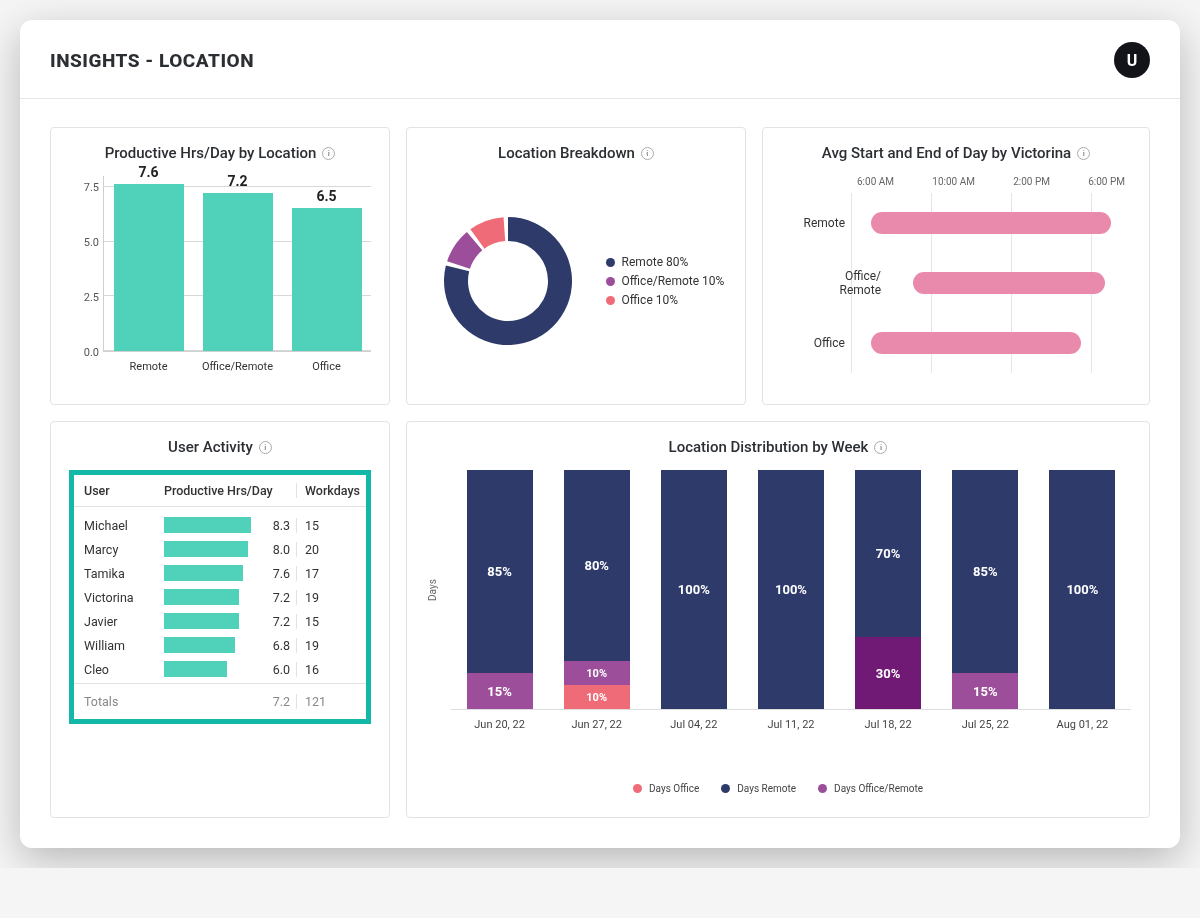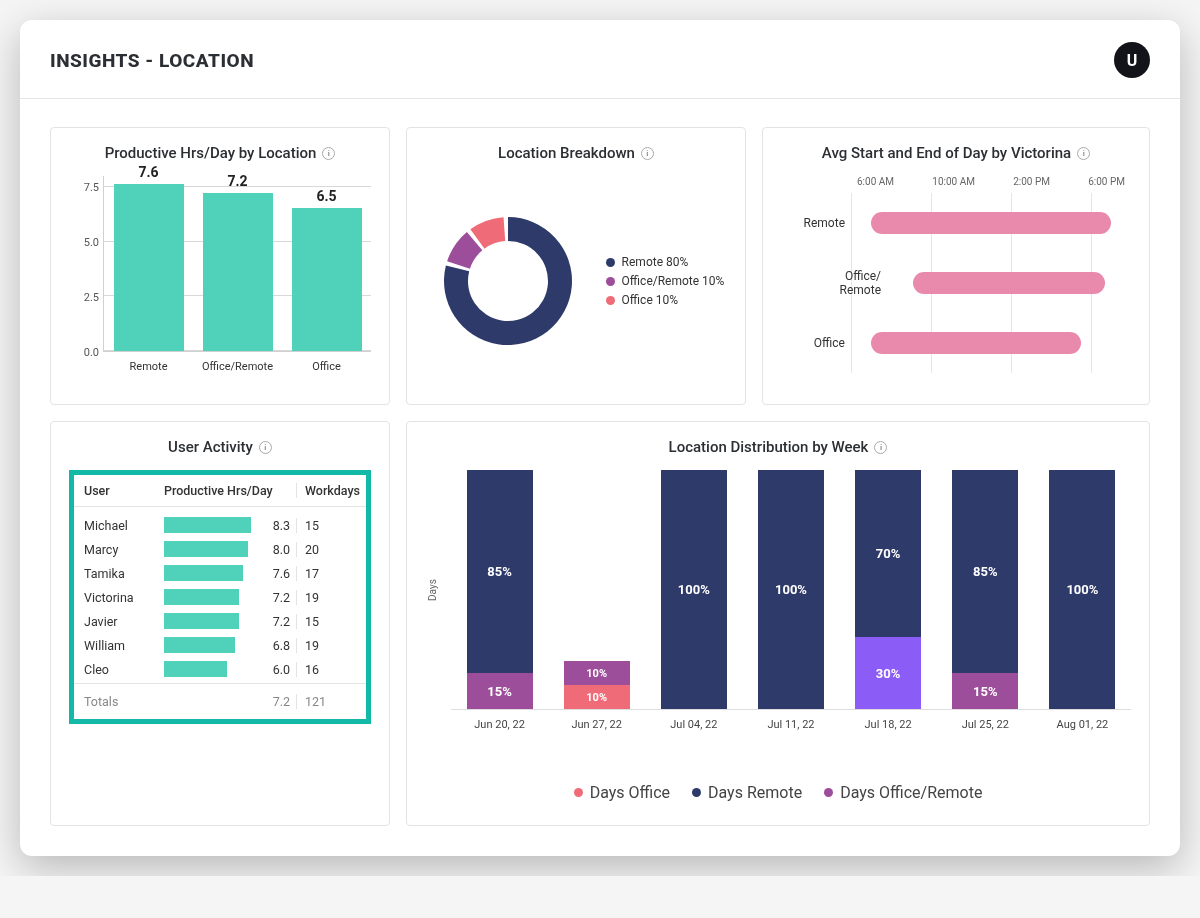--- a/index.html
+++ b/index.html
@@ -57,21 +57,21 @@
   .mbar{ height:16px; background:#4fd1ba;}
   .tfoot{ display:flex; padding:10px 10px; border-top:1px solid #e3e3e3; color:#888;}
 
   
   .stacked{ position:relative; height:280px; padding-left:26px; padding-bottom:40px;}
   .yL{ position:absolute; left:2px; top:0; bottom:40px; writing-mode:vertical-rl; transform:rotate(180deg); font-size:10px; color:#666; text-align:center;}
   .sarea{ display:flex; justify-content:space-around; align-items:flex-end; height:100%; border-bottom:1px solid #ddd;}
   .scol{ width:66px; height:100%; display:flex;flex-direction:column;justify-content:flex-end; position:relative;}
   .sseg{ width:100%; display:flex;align-items:center;justify-content:center;color:#fff;font-weight:700;font-size:13px;}
   .slabel{ position:absolute; bottom:-22px; width:100%; text-align:center; font-size:11px; color:#444;}
-  .slegend{ display:flex;justify-content:center;gap:22px;margin-top:28px;font-size:16px;color:#444;}
+  .slegend{ display:flex;justify-content:center;gap:22px;margin-top:28px;font-size:10px;color:#444;}
 </style>
 </head>
 <body>
 
 <div class="window">
 
   <div class="header">
     <h1>INSIGHTS - LOCATION</h1>
     <div class="avatar">
       <span>U</span>
@@ -262,35 +262,36 @@
       </div>
       <div class="stacked" id="stacked">
           <div class="yL">Days</div>
           <div class="sarea">
             <div class="scol">
               <div class="sseg" style="height: 85%; background: rgb(46, 58, 106);">85%</div>
               <div class="sseg" style="height: 15%; background: rgb(156, 78, 154);">15%</div>
               <div class="slabel">Jun 20, 22</div>
             </div>
             <div class="scol">
+              <div class="sseg" style="height: 80%; background: rgb(46, 58, 106);">80%</div>
               <div class="sseg" style="height: 10%; background: rgb(156, 78, 154); font-size: 11px;">10%</div>
               <div class="sseg" style="height: 10%; background: rgb(239, 107, 120); font-size: 11px;">10%</div>
               <div class="slabel">Jun 27, 22</div>
             </div>
             <div class="scol">
               <div class="sseg" style="height: 100%; background: rgb(46, 58, 106);">100%</div>
               <div class="slabel">Jul 04, 22</div>
             </div>
             <div class="scol">
               <div class="sseg" style="height: 100%; background: rgb(46, 58, 106);">100%</div>
               <div class="slabel">Jul 11, 22</div>
             </div>
             <div class="scol">
               <div class="sseg" style="height: 70%; background: rgb(46, 58, 106);">70%</div>
-              <div class="sseg" style="height: 30%; background: #8b5cf6;">30%</div>
+              <div class="sseg" style="height: 30%; background: #701a75;">30%</div>
               <div class="slabel">Jul 18, 22</div>
             </div>
             <div class="scol">
               <div class="sseg" style="height: 85%; background: rgb(46, 58, 106);">85%</div>
               <div class="sseg" style="height: 15%; background: rgb(156, 78, 154);">15%</div>
               <div class="slabel">Jul 25, 22</div>
             </div>
             <div class="scol">
               <div class="sseg" style="height: 100%; background: rgb(46, 58, 106);">100%</div>
               <div class="slabel">Aug 01, 22</div>

